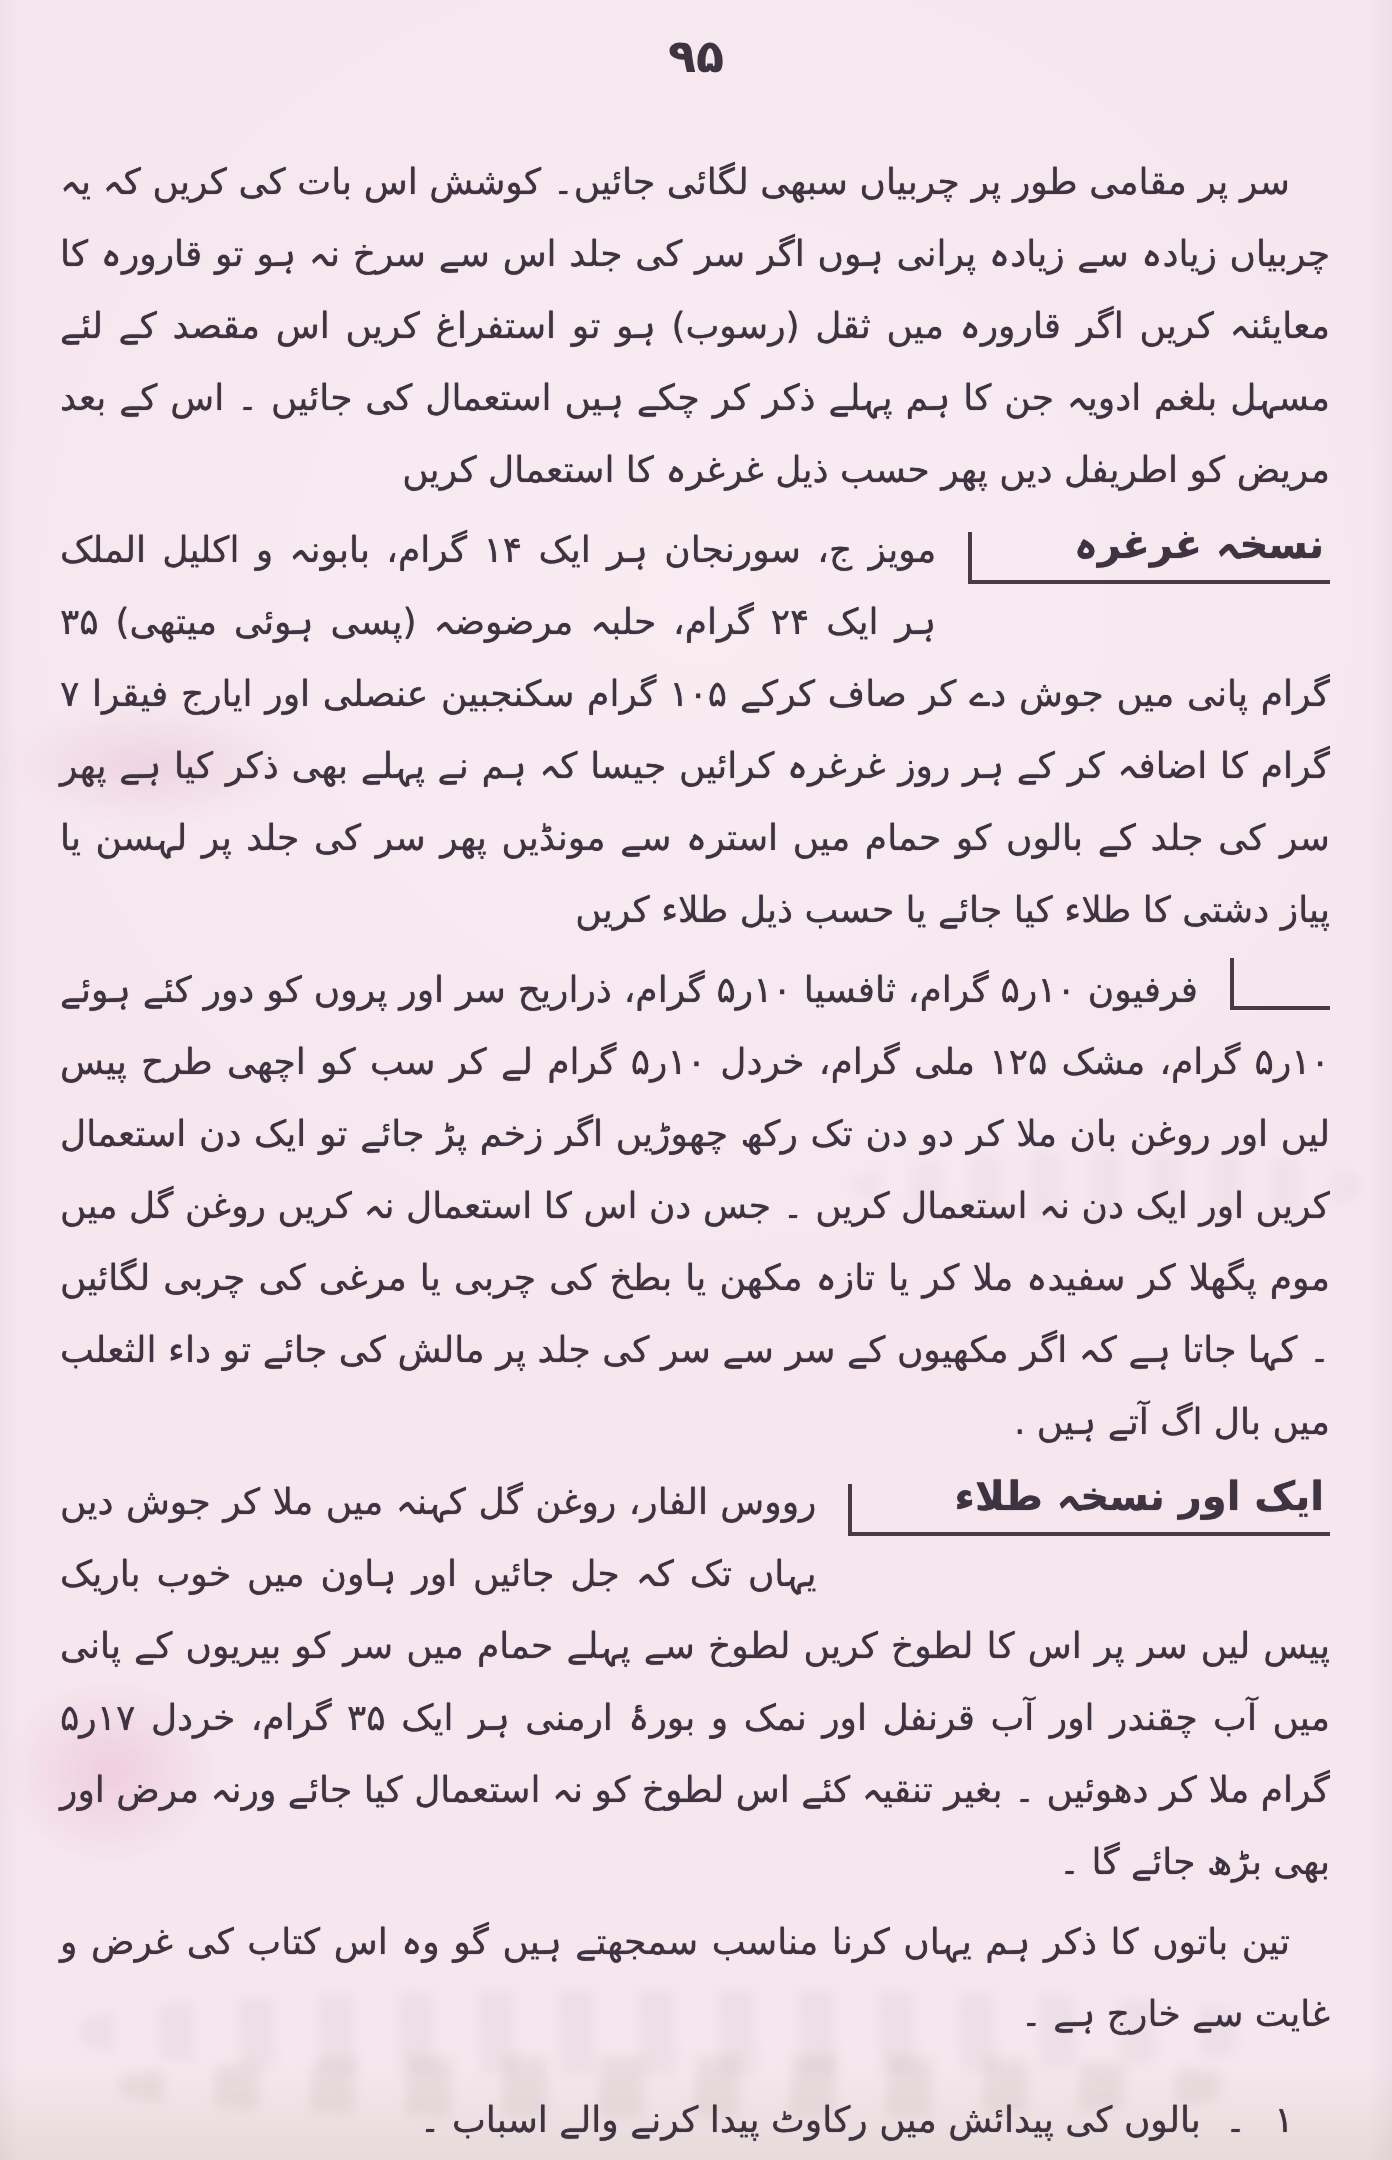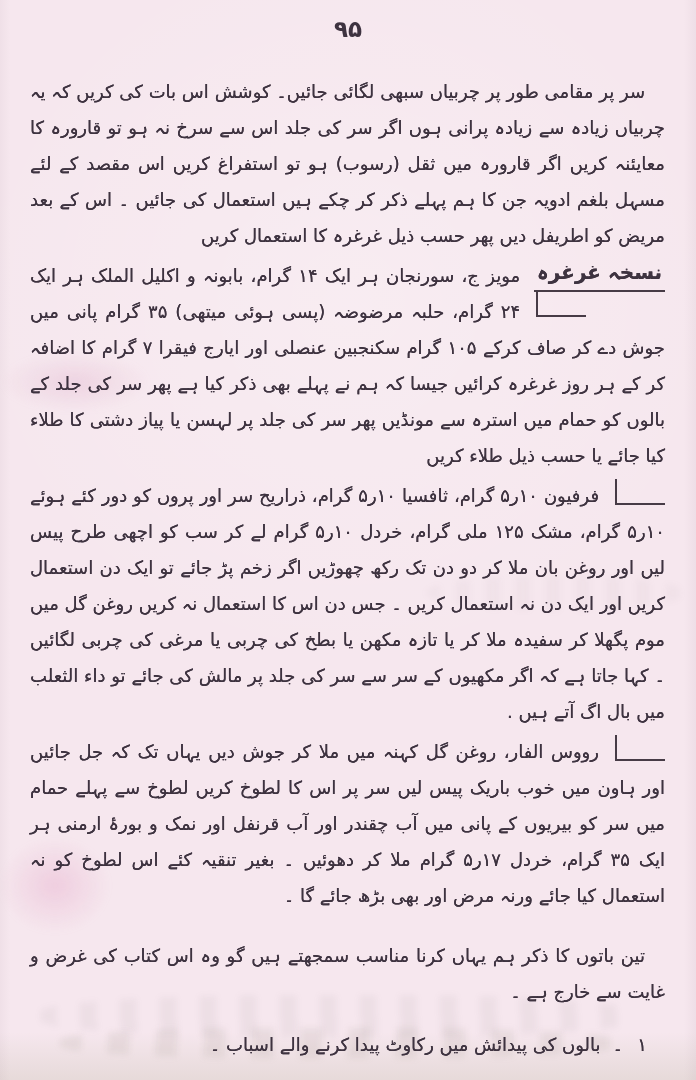--- a/index.html
+++ b/index.html
@@ -33,25 +33,25 @@
   }
   .content{
     position:absolute;top:74px;right:31px;left:30px;
     text-align:justify;
     font-size:18px;line-height:36px;
     text-shadow:0 0 .4px currentColor;
   }
   p{margin:0;}
   .indent{text-indent:20px;}
   .sec{margin-top:4px;}
-  .tail-par{margin-top:24px;}
+  .tail-par{margin-top:4px;}
 
   .side-label{
     float:right;
-    display:flex;flex-direction:column;
+    display:flex;flex-direction:row;
     margin-left:14px;margin-bottom:6px;margin-top:2px;
     line-height:1.25;
   }
   .side-label .lbl{
     font-weight:bold;font-size:20px;white-space:nowrap;
     border-bottom:2px solid #473b46;
     padding:0 3px 5px 3px;
   }
   .side-label .tail{
     align-self:flex-end; 
@@ -94,20 +94,21 @@
 
     <p class="sec">
       <span class="side-label">
         <span class="tail"></span>
       </span>
       <span>فرفیون ۱۰ر۵ گرام، ثافسیا ۱۰ر۵ گرام، ذراریح سر اور پروں کو دور کئے ہوئے ۱۰ر۵ گرام، مشک ۱۲۵ ملی گرام، خردل ۱۰ر۵ گرام لے کر سب کو اچھی طرح پیس لیں اور روغن بان ملا کر دو دن تک رکھ چھوڑیں اگر زخم پڑ جائے تو ایک دن استعمال کریں اور ایک دن نہ استعمال کریں ۔ جس دن اس کا استعمال نہ کریں روغن گل میں موم پگھلا کر سفیدہ ملا کر یا تازہ مکھن یا بطخ کی چربی یا مرغی کی چربی لگائیں ۔ کہا جاتا ہے کہ اگر مکھیوں کے سر سے سر کی جلد پر مالش کی جائے تو داء الثعلب میں بال اگ آتے ہیں .</span>
     </p>
 
     <p class="sec">
       <span class="side-label">
+        <span class="lbl">ایک اور نسخہ طلاء</span>
         <span class="tail"></span>
       </span>
       <span>رووس الفار، روغن گل کہنہ میں ملا کر جوش دیں یہاں تک کہ جل جائیں اور ہاون میں خوب باریک پیس لیں سر پر اس کا لطوخ کریں لطوخ سے پہلے حمام میں سر کو بیریوں کے پانی میں آب چقندر اور آب قرنفل اور نمک و بورۂ ارمنی ہر ایک ۳۵ گرام، خردل ۱۷ر۵ گرام ملا کر دھوئیں ۔ بغیر تنقیہ کئے اس لطوخ کو نہ استعمال کیا جائے ورنہ مرض اور بھی بڑھ جائے گا ۔</span>
     </p>
 
     <p class="indent tail-par">
       <span>تین باتوں کا ذکر ہم یہاں کرنا مناسب سمجھتے ہیں گو وہ اس کتاب کی غرض و غایت سے خارج ہے ۔</span>
     </p>
 
     <div class="num-list">

